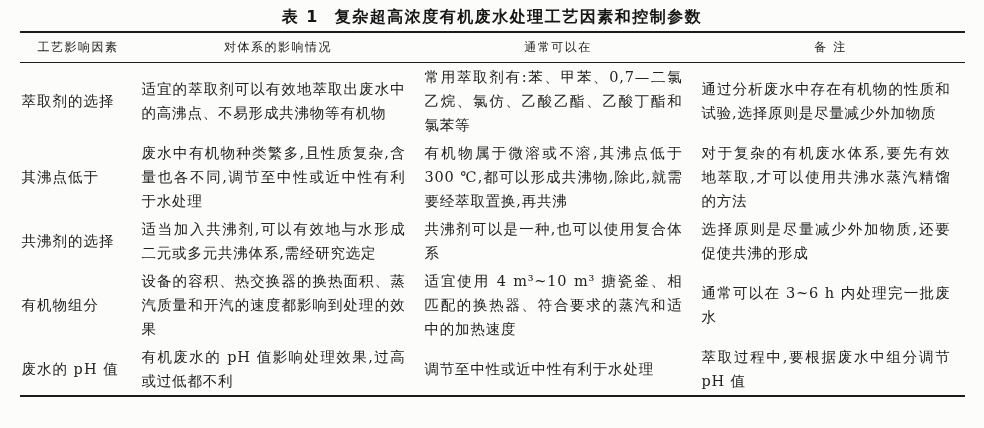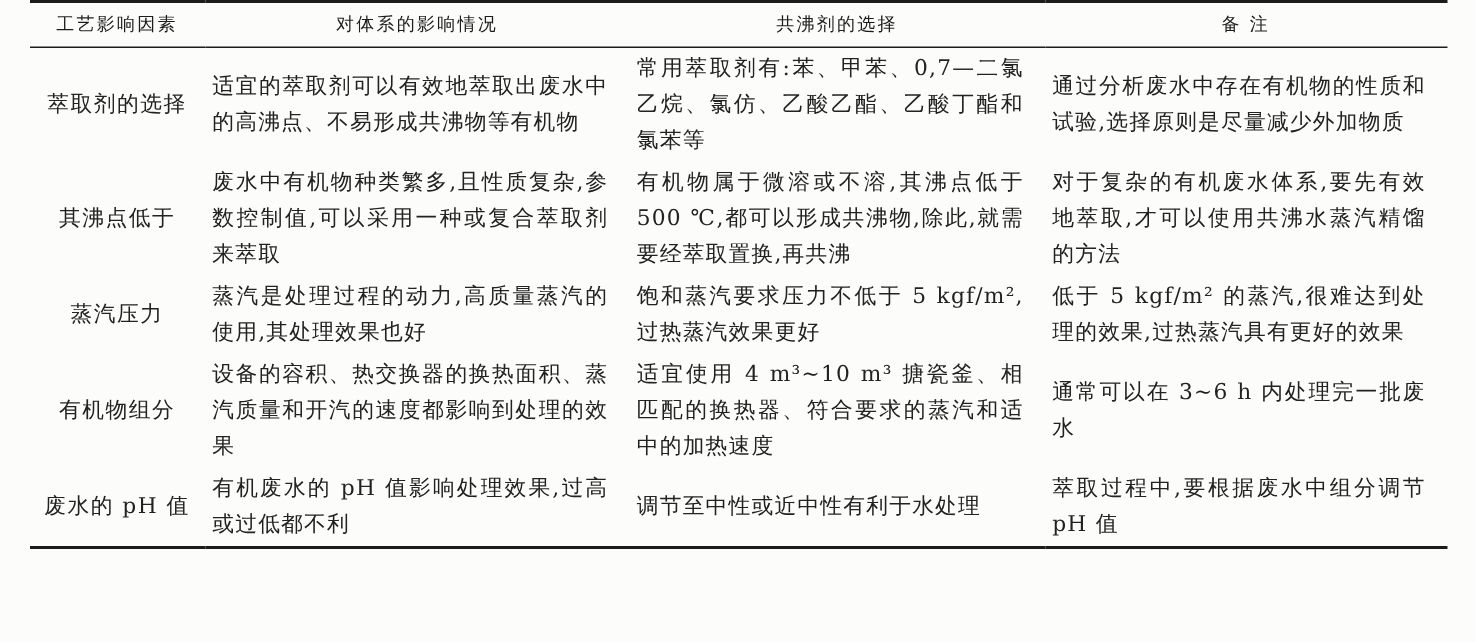--- a/index.html
+++ b/index.html
@@ -51,65 +51,68 @@
   }
   table.process-table td {
     vertical-align: middle;
     line-height: 24px;
     padding: 2px 14px 2px 5px;
     text-align: justify;
     letter-spacing: 0.8px;
     color: #222222;
   }
   table.process-table td.factor-cell {
-    text-align: center;
+    text-align: left;
     padding: 2px 2px;
     letter-spacing: 1px;
   }
   tbody tr { page-break-inside: avoid; }
 </style>
 </head>
 <body>
 
 <div class="page">
 
+  <div class="table-title">
+    <span class="title-label">表 1</span><span>复杂超高浓度有机废水处理工艺因素和控制参数</span>
+  </div>
 
   <table class="process-table">
     <colgroup>
       <col style="width:117px">
       <col style="width:283px">
       <col style="width:277px">
       <col style="width:268px">
     </colgroup>
     <thead>
       <tr>
         <th>工艺影响因素</th>
         <th>对体系的影响情况</th>
-        <th>共沸剂的选择</th>
+        <th>通常可以在</th>
         <th>备 注</th>
       </tr>
     </thead>
     <tbody>
       <tr>
         <td class="factor-cell">萃取剂的选择</td>
         <td>适宜的萃取剂可以有效地萃取出废水中的高沸点、不易形成共沸物等有机物</td>
         <td>常用萃取剂有:苯、甲苯、0,7—二氯乙烷、氯仿、乙酸乙酯、乙酸丁酯和氯苯等</td>
         <td>通过分析废水中存在有机物的性质和试验,选择原则是尽量减少外加物质</td>
       </tr>
       <tr>
         <td class="factor-cell">其沸点低于</td>
-        <td>废水中有机物种类繁多,且性质复杂,参数控制值,可以采用一种或复合萃取剂来萃取</td>
-        <td>有机物属于微溶或不溶,其沸点低于 500 ℃,都可以形成共沸物,除此,就需要经萃取置换,再共沸</td>
+        <td>废水中有机物种类繁多,且性质复杂,含量也各不同,调节至中性或近中性有利于水处理</td>
+        <td>有机物属于微溶或不溶,其沸点低于 300 ℃,都可以形成共沸物,除此,就需要经萃取置换,再共沸</td>
         <td>对于复杂的有机废水体系,要先有效地萃取,才可以使用共沸水蒸汽精馏的方法</td>
       </tr>
       <tr>
-        <td class="factor-cell">蒸汽压力</td>
-        <td>蒸汽是处理过程的动力,高质量蒸汽的使用,其处理效果也好</td>
-        <td>饱和蒸汽要求压力不低于 5 kgf/m²,过热蒸汽效果更好</td>
-        <td>低于 5 kgf/m² 的蒸汽,很难达到处理的效果,过热蒸汽具有更好的效果</td>
+        <td class="factor-cell">共沸剂的选择</td>
+        <td>适当加入共沸剂,可以有效地与水形成二元或多元共沸体系,需经研究选定</td>
+        <td>共沸剂可以是一种,也可以使用复合体系</td>
+        <td>选择原则是尽量减少外加物质,还要促使共沸的形成</td>
       </tr>
       <tr>
         <td class="factor-cell">有机物组分</td>
         <td>设备的容积、热交换器的换热面积、蒸汽质量和开汽的速度都影响到处理的效果</td>
         <td>适宜使用 4 m³~10 m³ 搪瓷釜、相匹配的换热器、符合要求的蒸汽和适中的加热速度</td>
         <td>通常可以在 3~6 h 内处理完一批废水</td>
       </tr>
       <tr>
         <td class="factor-cell">废水的 pH 值</td>
         <td>有机废水的 pH 值影响处理效果,过高或过低都不利</td>

